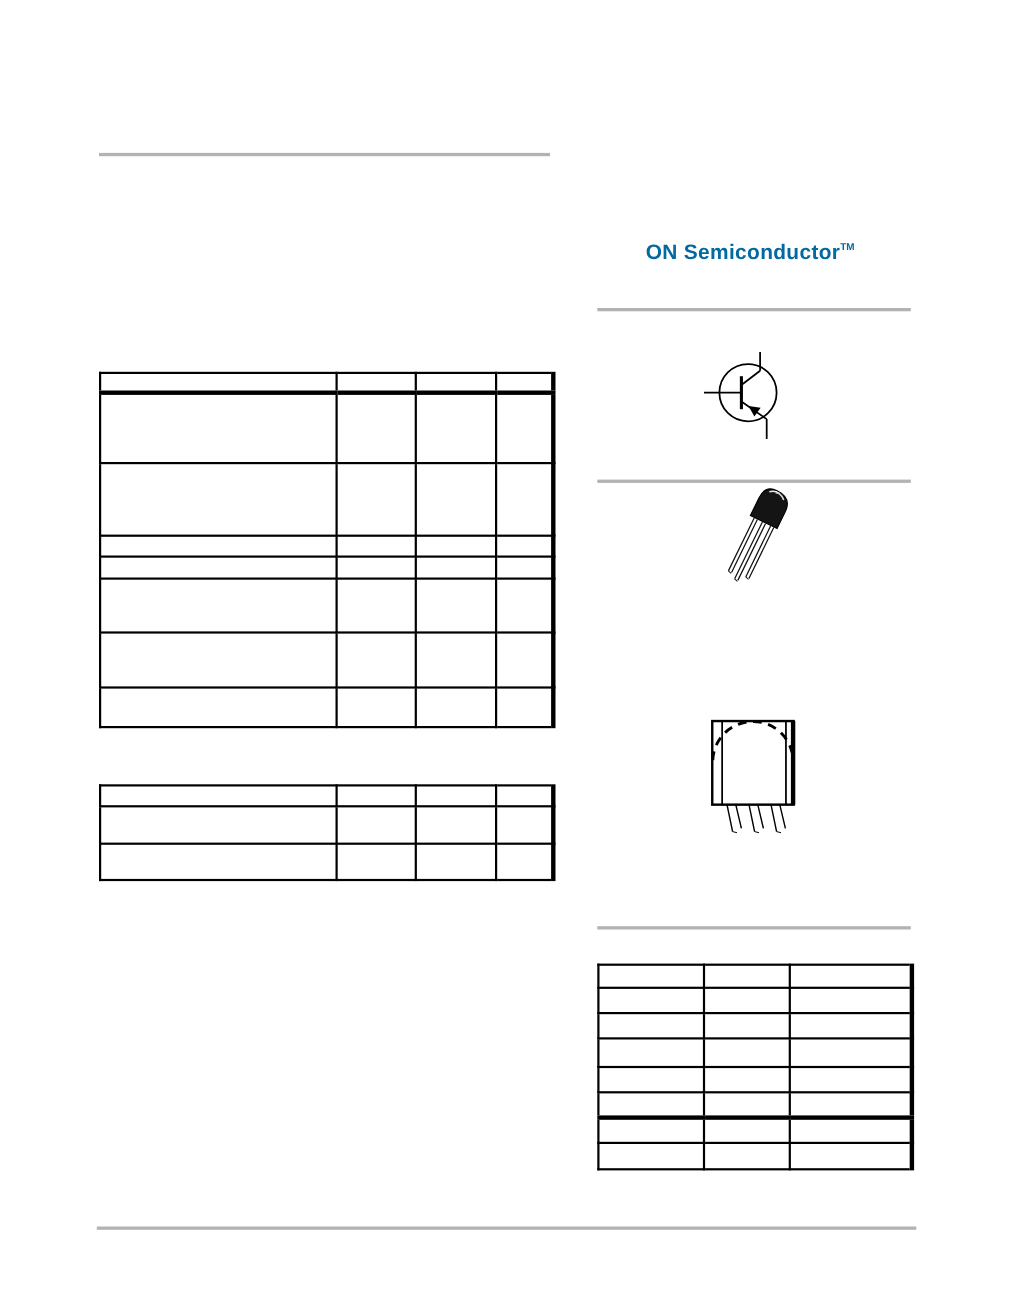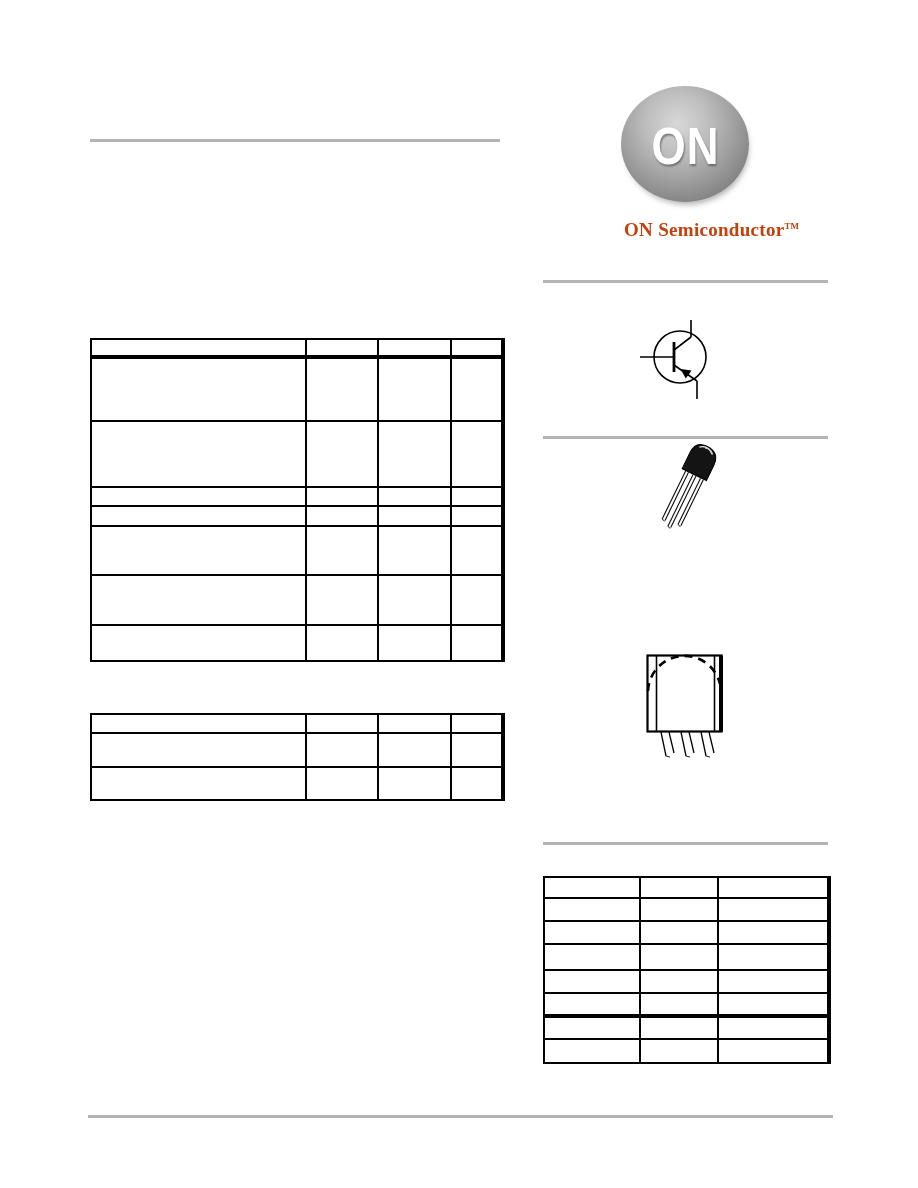--- a/index.html
+++ b/index.html
@@ -8,41 +8,38 @@
   
   .rule{position:absolute;background:#b3b3b3;height:3px;}
   
   .logo-sphere{position:absolute;left:621px;top:86px;width:128px;height:116px;border-radius:50%;
     background:radial-gradient(circle at 44% 32%, #d8d8d8 0%, #bdbdbd 30%, #9e9e9e 55%, #7f7f7f 80%, #6c6c6c 100%);
     box-shadow:2px 5px 6px -3px rgba(0,0,0,0.35);
     display:flex;align-items:center;justify-content:center;}
   .logo-monogram{color:#ffffff;font-weight:bold;font-size:50px;line-height:1;
     letter-spacing:1px;transform:scale(0.88,1.02) translateY(3px);
     text-shadow:1px 2px 2px rgba(60,60,60,0.55);}
-  .wordmark{position:absolute;left:624px;top:219px;width:230px;color:#c2410c;
-    font-weight:bold;font-size:19px;letter-spacing:0.3px;white-space:nowrap;font-family:Liberation Serif, serif;}
+  .wordmark{position:absolute;left:587px;top:219px;width:230px;color:#0369a1;
+    font-weight:bold;font-size:19px;letter-spacing:0.3px;white-space:nowrap;}
   .wordmark sup{font-size:9px;font-weight:bold;vertical-align:super;letter-spacing:0;}
   
   table.dt{position:absolute;border-collapse:collapse;table-layout:fixed;
     border:2px solid #000;border-right-width:4px;background:#fff;}
   table.dt td{border:2px solid #000;padding:0;}
   table.dt tr.hdr-thick td{border-bottom-width:4px;}
   table.dt tr.sep-thick td{border-bottom-width:4px;}
   svg{position:absolute;overflow:visible;}
 </style>
 </head>
 <body>
 
 <div class="page">
 
   <div class="rule" style="left:90px;top:139px;width:410px;"></div>
 
-  <div class="logo-sphere">
-    <span class="logo-monogram">ON</span>
-  </div>
   <div class="wordmark"><span>ON Semiconductor</span><sup>TM</sup></div>
 
   <div class="rule" style="left:543px;top:280px;width:285px;"></div>
   <div class="rule" style="left:543px;top:436px;width:285px;"></div>
   <div class="rule" style="left:543px;top:842px;width:285px;"></div>
 
   <svg style="left:615px;top:295px;" width="150" height="115" viewBox="615 295 150 115">
     <circle cx="680" cy="357" r="26" fill="none" stroke="#000" stroke-width="1.6"></circle>
     <path d="M640 357 H674" stroke="#000" stroke-width="1.6" fill="none"></path>
     <path d="M674 342 V372" stroke="#000" stroke-width="2.8" fill="none"></path>

